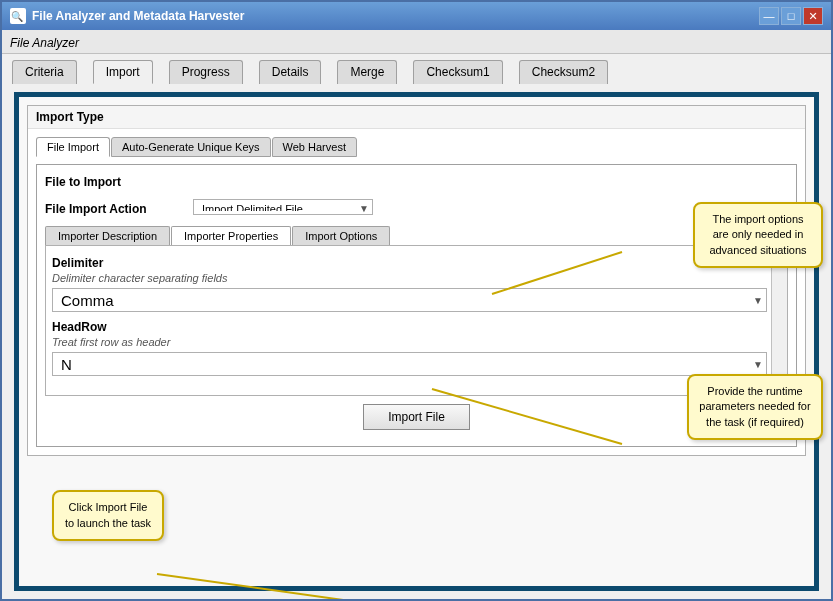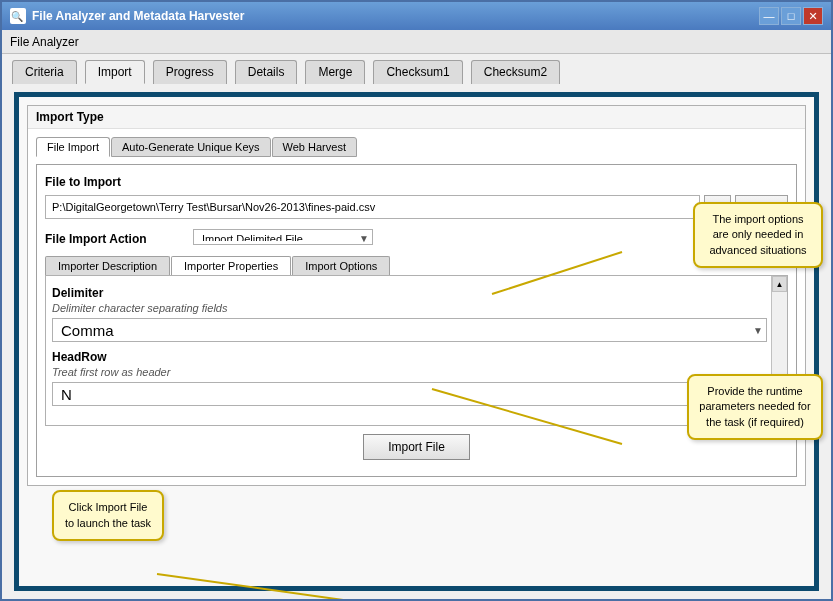--- a/index.html
+++ b/index.html
@@ -76,30 +76,31 @@
     .title-bar-btn.close { background: #c0392b; }
 
     
     .menu-bar {
       background: #e8e8e8;
       border-bottom: 1px solid #c0c0c0;
       padding: 3px 8px;
       font-size: 12px;
       height: 24px;
       display: flex;
-      align-items: center;
+      align-items: flex-end;
       flex-shrink: 0;
+      font-style: italic;
     }
 
     
     .tabs-container {
       background: #f0f0f0;
       padding: 6px 10px 0;
       display: flex;
-      gap: 8px;
+      gap: 16px;
       flex-shrink: 0;
     }
 
     .tab {
       padding: 4px 12px;
       border: 1px solid #a0a0a0;
       border-bottom: none;
       background: #dcdcdc;
       cursor: pointer;
       font-size: 12px;
@@ -441,25 +442,20 @@
 
           <div class="sub-tabs">
             <div class="sub-tab active">File Import</div>
             <div class="sub-tab">Auto-Generate Unique Keys</div>
             <div class="sub-tab">Web Harvest</div>
           </div>
 
           <div class="sub-tab-content">
 
             <div class="field-section-label">File to Import</div>
-            <div class="file-input-row">
-              <input type="text" class="file-path-input" value="P:\DigitalGeorgetown\Terry Test\Bursar\Nov26-2013\fines-paid.csv" style="">
-              <button class="btn">...</button>
-              <button class="btn">Recent</button>
-            </div>
 
             <div style="display:flex; align-items:center; gap:8px; padding-top: 4px;">
               <div class="field-section-label" style="margin:0; min-width:140px;">File Import Action</div>
               <div class="select-wrapper">
                 <select>
                   <option>Import Delimited File</option>
                   <option>Import Fixed File</option>
                   <option>Import XML File</option>
                 </select>
                 <span class="select-arrow">▼</span>

